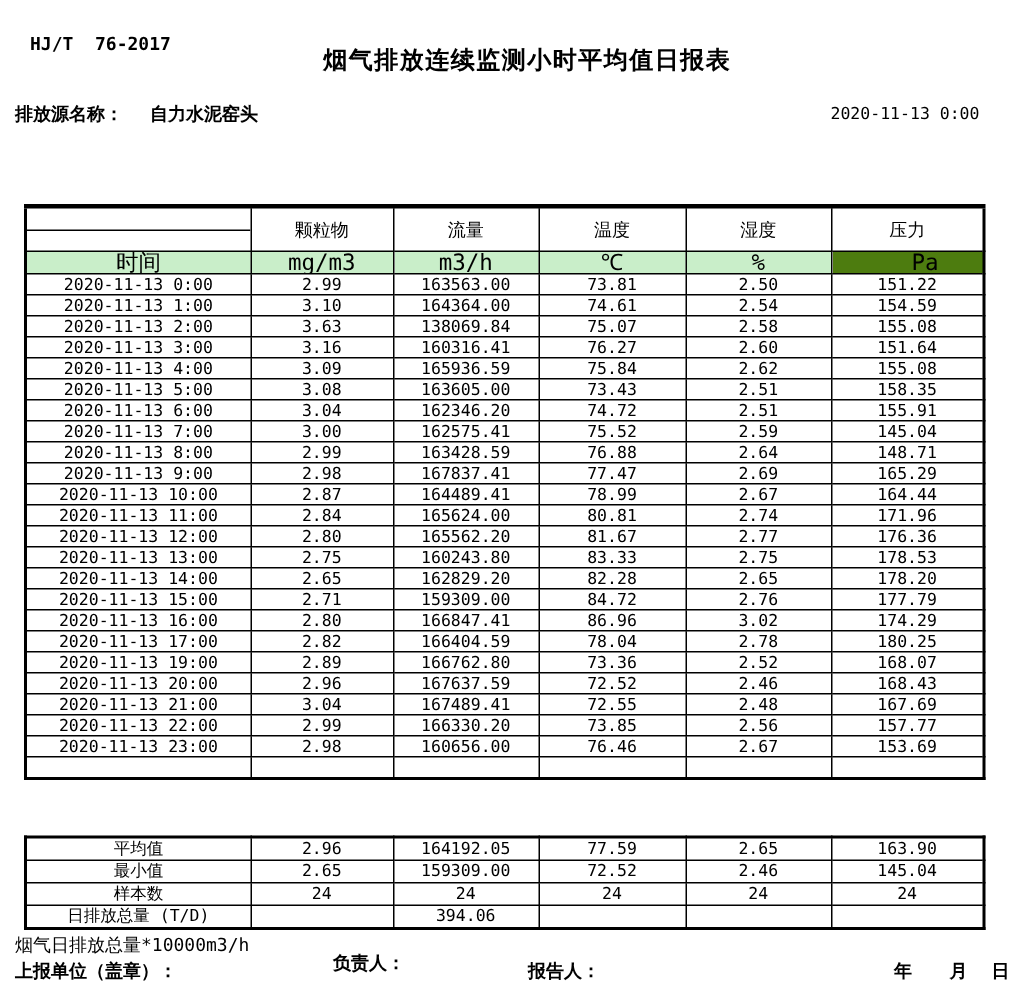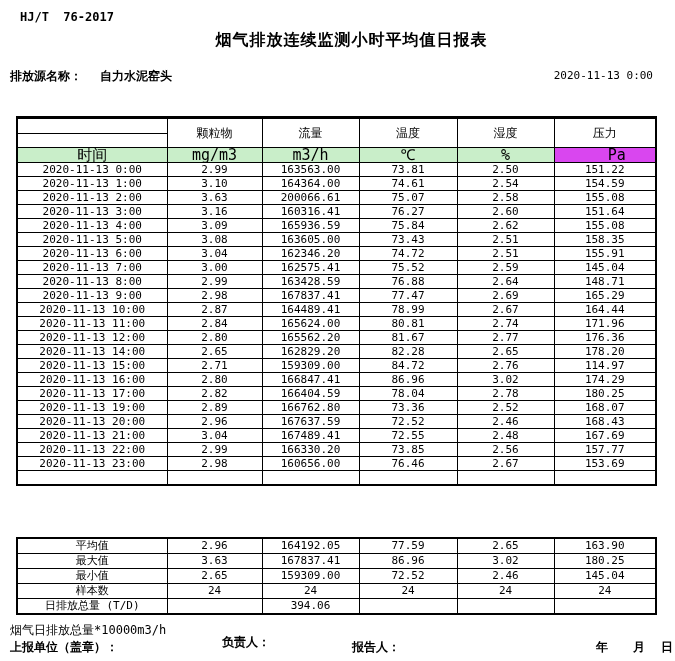--- a/index.html
+++ b/index.html
@@ -2,27 +2,27 @@
 <html><head>
 <meta charset="utf-8">
 <style>
   html,body{margin:0;padding:0;}
   body{
     width:675px;height:661px;background:#ffffff;position:relative;
     font-family:"DejaVu Sans Mono","Liberation Mono",monospace;
     color:#000;overflow:hidden;
   }
   
-  .std-no{position:absolute;left:20px;top:10px;font-size:12px;font-weight:bold;white-space:pre;}
+  .std-no{position:absolute;left:20px;top:22px;font-size:12px;font-weight:bold;white-space:pre;}
   .doc-title{position:absolute;left:0;top:30px;width:675px;text-align:center;font-size:16px;font-weight:bold;letter-spacing:1px;padding-left:14px;}
   .src-label{position:absolute;left:10px;top:68px;font-size:12px;font-weight:bold;}
   .src-value{position:absolute;left:100px;top:68px;font-size:12px;font-weight:bold;}
   .report-dt{position:absolute;right:22px;top:69px;font-size:11px;}
   
-  table{border-collapse:collapse;table-layout:fixed;position:absolute;left:16px;width:641px;background:#fff;}
+  table{border-collapse:collapse;table-layout:fixed;position:absolute;left:16px;width:641px;background:#fff;margin-top:20px;}
   #main-table{top:116px;border:2px solid #000;border-top:3px solid #000;}
   #summary-table{top:537px;border:2px solid #000;}
   td{border:1px solid #000;font-size:11px;text-align:center;padding:0;height:13px;line-height:13px;
      overflow:hidden;white-space:nowrap;}
   .col-time{width:150px;}
   .col-v1{width:95px;}  .col-v2{width:97px;}  .col-v3{width:98px;}
   .col-v4{width:97px;}  .col-v5{width:102px;}
   .pollutant-row td{height:28px;line-height:28px;font-size:12px;}
   .split-cell{padding:0;height:28px;}
   .split-cell .half-top{height:14px;border-bottom:1px solid #000;}
@@ -69,21 +69,21 @@
       <td>温度</td>
       <td>湿度</td>
       <td>压力</td>
     </tr>
     <tr class="unit-row">
       <td style="background: rgb(201, 238, 201);">时间</td>
       <td style="background: rgb(201, 238, 201);">mg/m3</td>
       <td style="background: rgb(201, 238, 201);">m3/h</td>
       <td style="background: rgb(201, 238, 201);">℃</td>
       <td style="background: rgb(201, 238, 201);">%</td>
-      <td style="background: #d946ef; padding-left: 24px;">Pa</td>
+      <td style="background: #4d7c0f; padding-left: 24px;">Pa</td>
     </tr>
 
   </tbody>
   <tbody id="main-rows">
       <tr>
         <td>2020-11-13 0:00</td>
         <td>2.99</td>
         <td>163563.00</td>
         <td>73.81</td>
         <td>2.50</td>
@@ -93,21 +93,21 @@
         <td>2020-11-13 1:00</td>
         <td>3.10</td>
         <td>164364.00</td>
         <td>74.61</td>
         <td>2.54</td>
         <td>154.59</td>
       </tr>
       <tr>
         <td>2020-11-13 2:00</td>
         <td>3.63</td>
-        <td>200066.61</td>
+        <td>138069.84</td>
         <td>75.07</td>
         <td>2.58</td>
         <td>155.08</td>
       </tr>
       <tr>
         <td>2020-11-13 3:00</td>
         <td>3.16</td>
         <td>160316.41</td>
         <td>76.27</td>
         <td>2.60</td>
@@ -179,34 +179,42 @@
       </tr>
       <tr>
         <td>2020-11-13 12:00</td>
         <td>2.80</td>
         <td>165562.20</td>
         <td>81.67</td>
         <td>2.77</td>
         <td>176.36</td>
       </tr>
       <tr>
+        <td>2020-11-13 13:00</td>
+        <td>2.75</td>
+        <td>160243.80</td>
+        <td>83.33</td>
+        <td>2.75</td>
+        <td>178.53</td>
+      </tr>
+      <tr>
         <td>2020-11-13 14:00</td>
         <td>2.65</td>
         <td>162829.20</td>
         <td>82.28</td>
         <td>2.65</td>
         <td>178.20</td>
       </tr>
       <tr>
         <td>2020-11-13 15:00</td>
         <td>2.71</td>
         <td>159309.00</td>
         <td>84.72</td>
         <td>2.76</td>
-        <td>114.97</td>
+        <td>177.79</td>
       </tr>
       <tr>
         <td>2020-11-13 16:00</td>
         <td>2.80</td>
         <td>166847.41</td>
         <td>86.96</td>
         <td>3.02</td>
         <td>174.29</td>
       </tr>
       <tr>
@@ -282,28 +290,20 @@
   <tbody id="summary-rows">
       <tr>
         <td>平均值</td>
         <td>2.96</td>
         <td>164192.05</td>
         <td>77.59</td>
         <td>2.65</td>
         <td>163.90</td>
       </tr>
       <tr>
-        <td>最大值</td>
-        <td>3.63</td>
-        <td>167837.41</td>
-        <td>86.96</td>
-        <td>3.02</td>
-        <td>180.25</td>
-      </tr>
-      <tr>
         <td>最小值</td>
         <td>2.65</td>
         <td>159309.00</td>
         <td>72.52</td>
         <td>2.46</td>
         <td>145.04</td>
       </tr>
       <tr>
         <td>样本数</td>
         <td>24</td>

